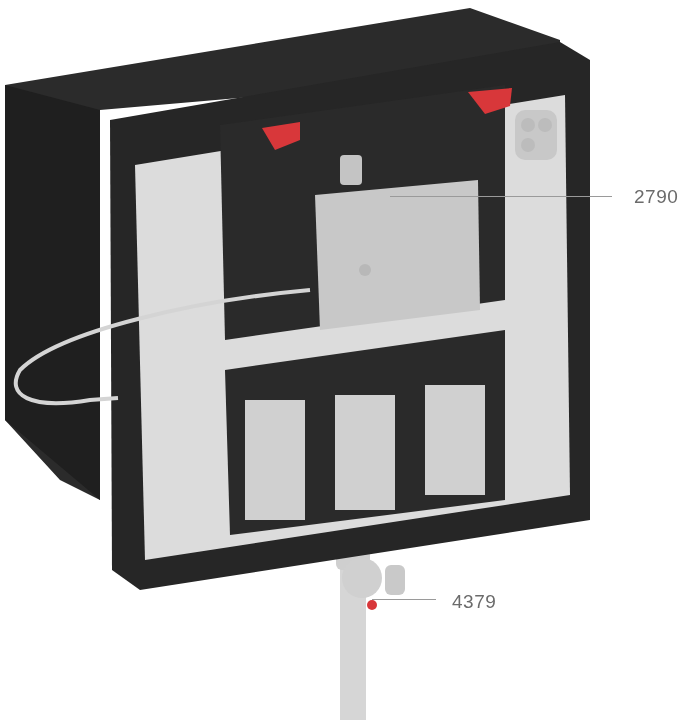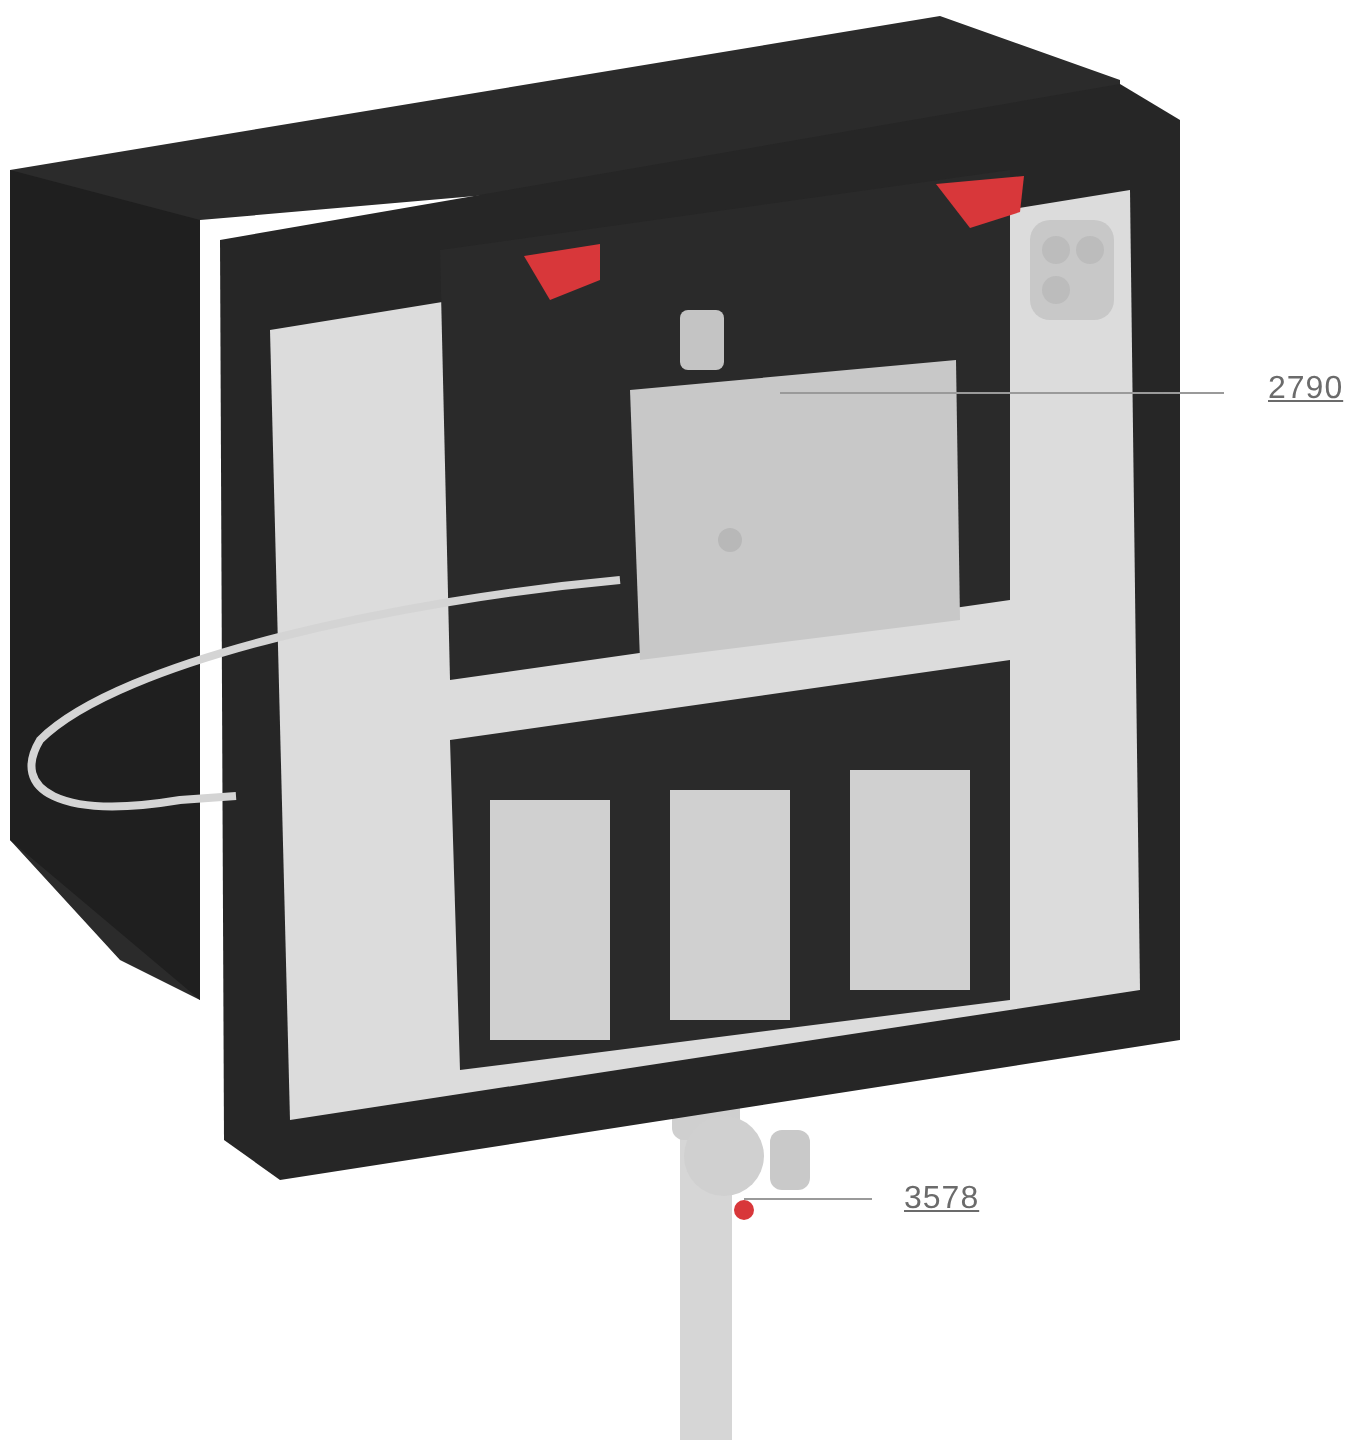--- a/index.html
+++ b/index.html
@@ -1,18 +1,18 @@
 <!DOCTYPE html>
 <html><head>
 <meta charset="utf-8">
 <style>
   html,body{margin:0;padding:0;background:#ffffff;}
   body{width:678px;height:720px;position:relative;overflow:hidden;font-family:"Liberation Sans",sans-serif;}
   .stage{position:absolute;left:0;top:0;width:678px;height:720px;}
-  .label{position:absolute;font-size:16px;color:#6b6b6b;letter-spacing:0.5px;text-decoration:underline;}
+  .label{position:absolute;font-size:19px;color:#6b6b6b;letter-spacing:0.5px;}
   .leader{position:absolute;height:1px;background:#9a9a9a;}
 </style>
 </head>
 <body>
 
 <div class="stage">
   <svg width="678" height="720" viewBox="0 0 678 720">
 
     <g>
       <rect x="340" y="560" width="26" height="160" fill="#d6d6d6"></rect>
@@ -58,14 +58,14 @@
     </g>
 
     <path d="M310 290 C 200 300, 60 330, 20 370 C 5 395, 30 410, 90 400 L 118 398" fill="none" stroke="#d4d4d4" stroke-width="4"></path>
   </svg>
 
   
   <div class="leader" style="left:390px;top:196px;width:222px;"></div>
   <div class="label" style="left:634px;top:186px;">2790</div>
 
   <div class="leader" style="left:372px;top:599px;width:64px;"></div>
-  <div class="label" style="left:452px;top:591px;">3578</div>
+  <div class="label" style="left:452px;top:591px;">4379</div>
 </div>
 
 </body></html>

